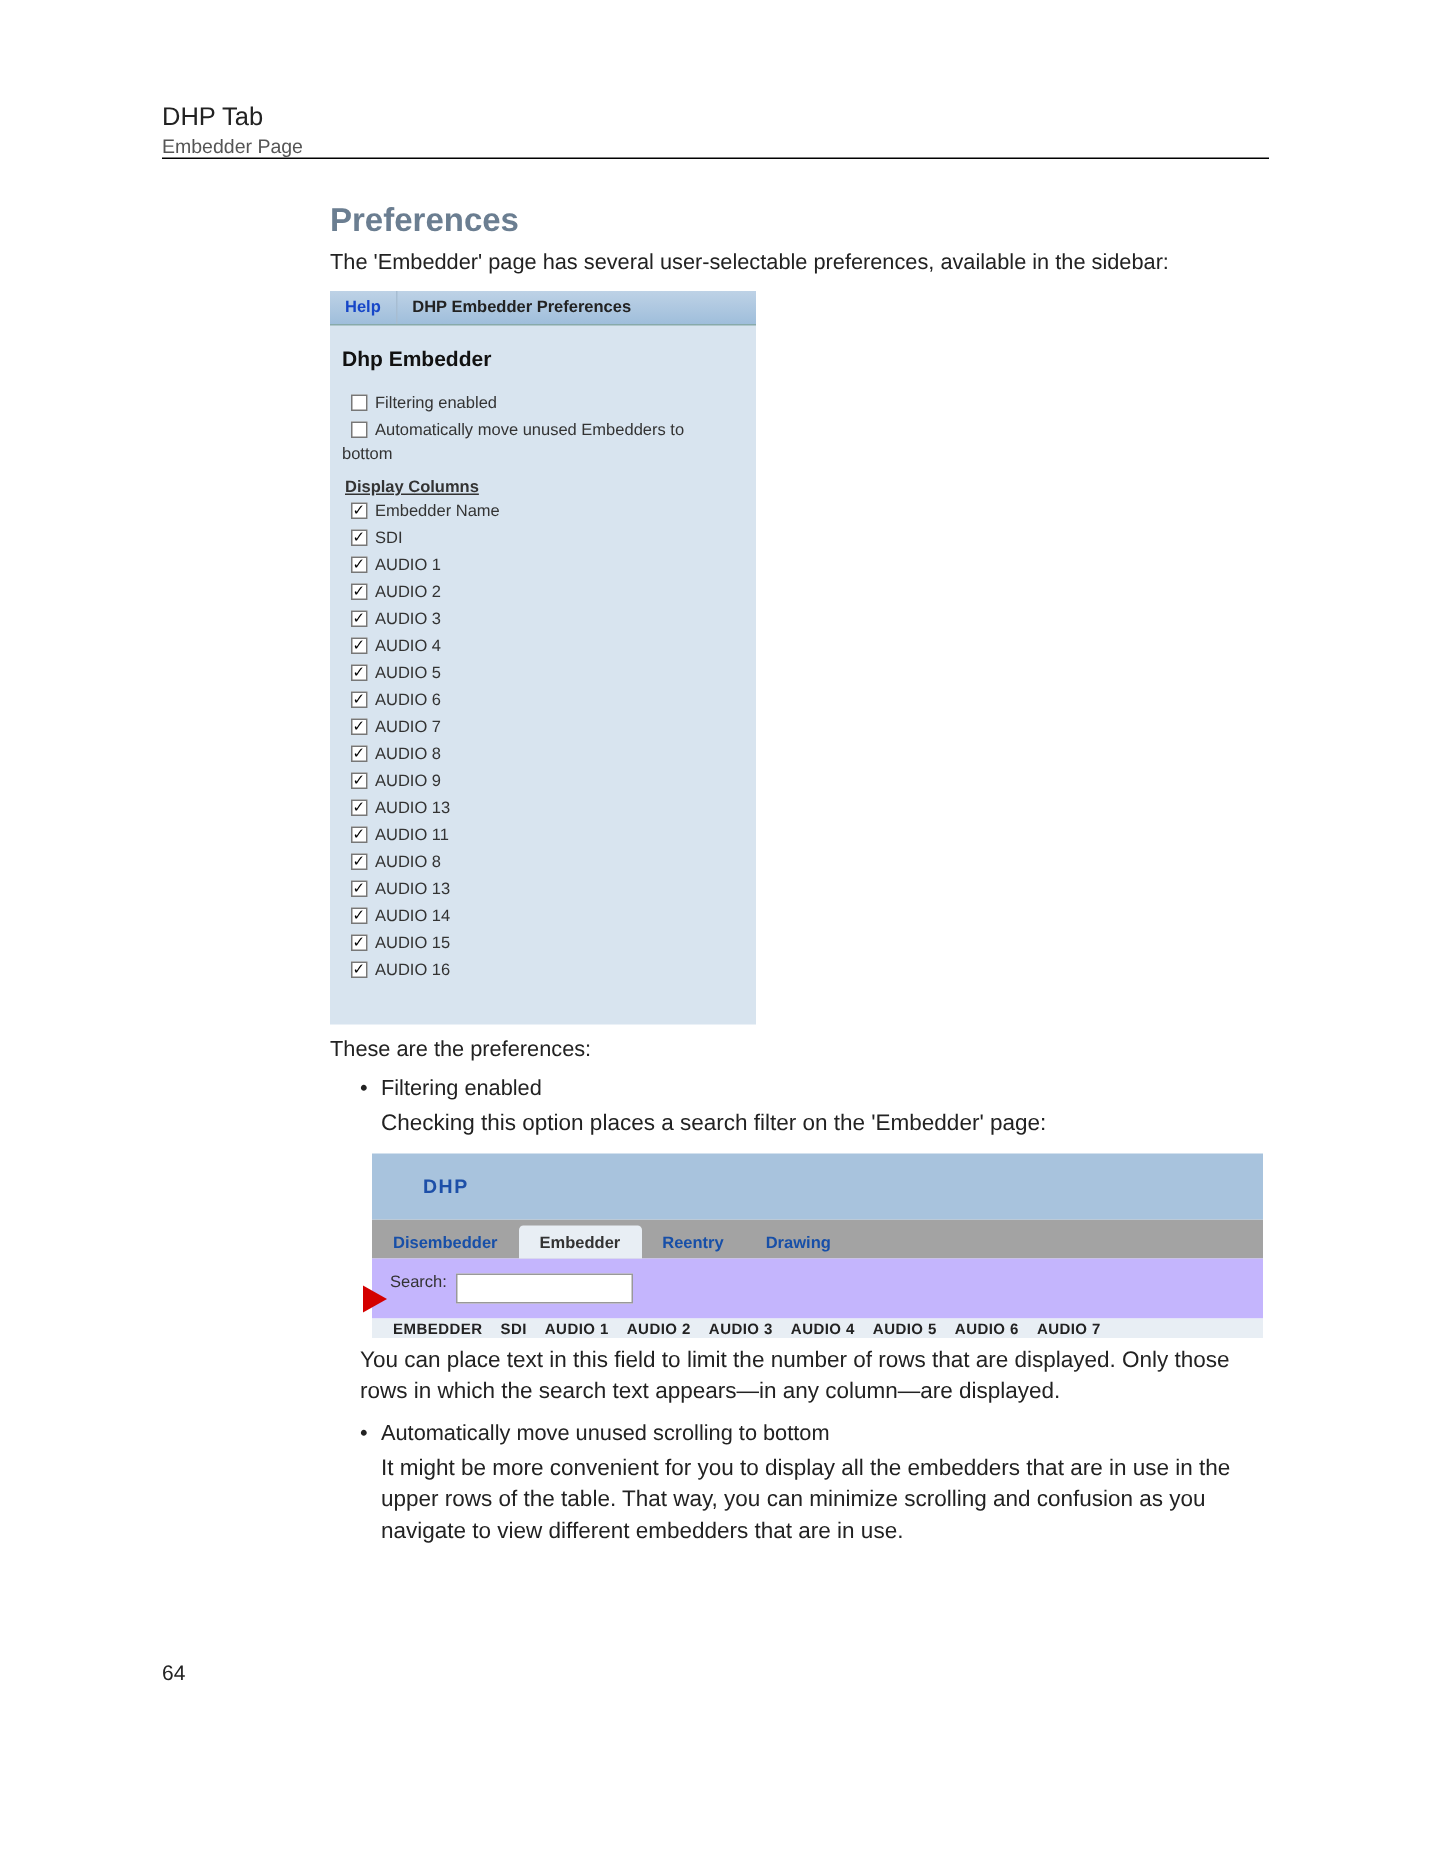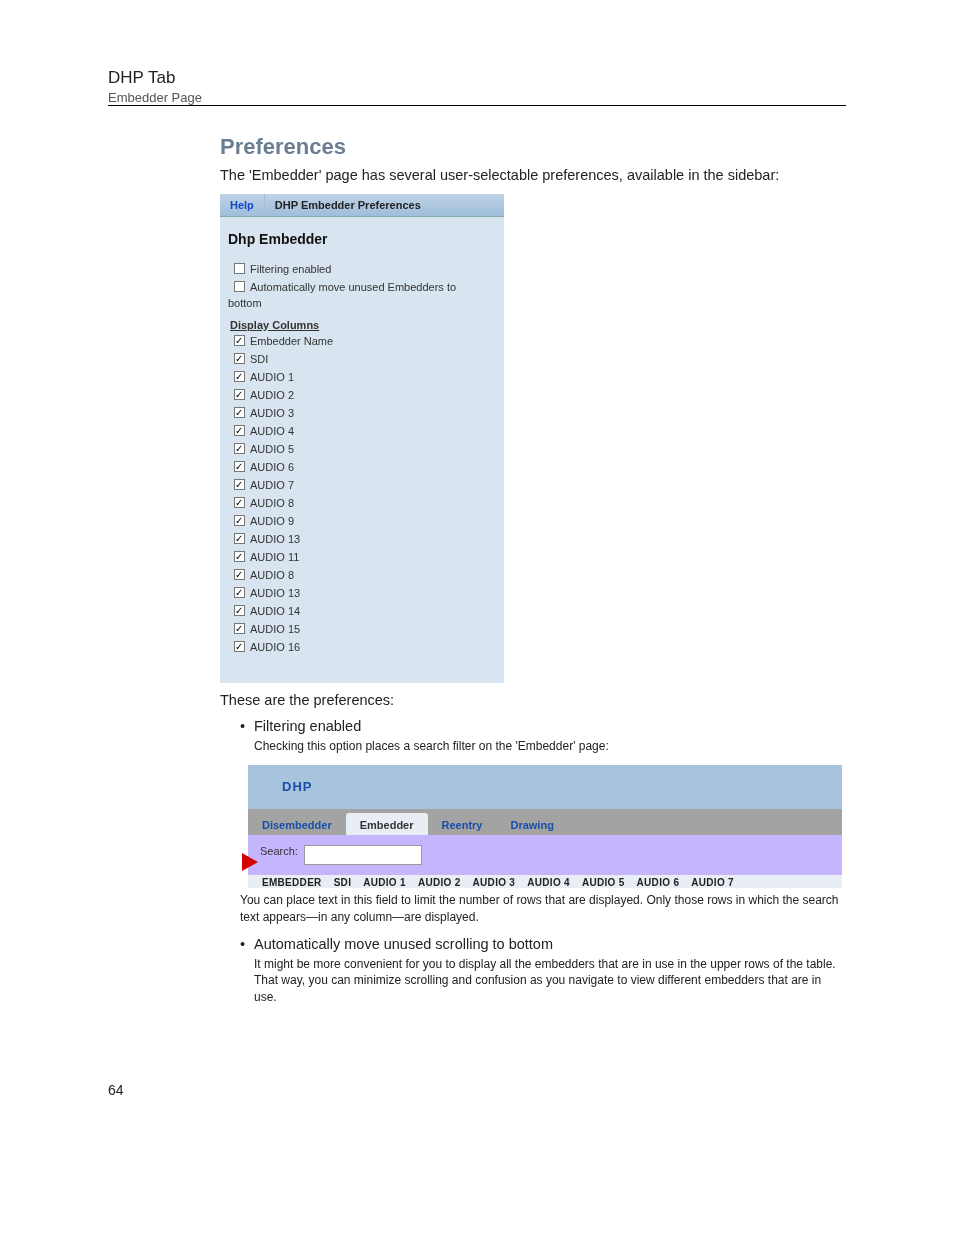--- a/index.html
+++ b/index.html
@@ -51,21 +51,21 @@
     margin: 2px 0;
   }
   .bullet-row .bmark {
     width: 14px;
     flex: none;
   }
   .bullet-row .btext {
     flex: 1;
   }
   .bullet-desc {
-    font-size: 12px;
+    font-size: 15px;
     line-height: 1.4;
     margin: 4px 0 10px 14px;
   }
 
   
   .prefs-panel {
     width: 284px;
     background: #d8e4ef;
     font-family: Arial, sans-serif;
     font-size: 11px;

